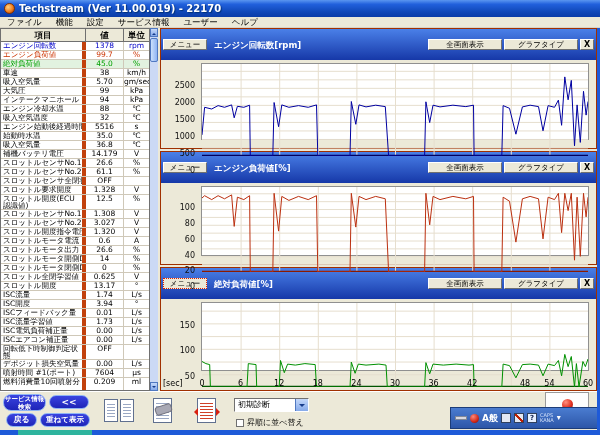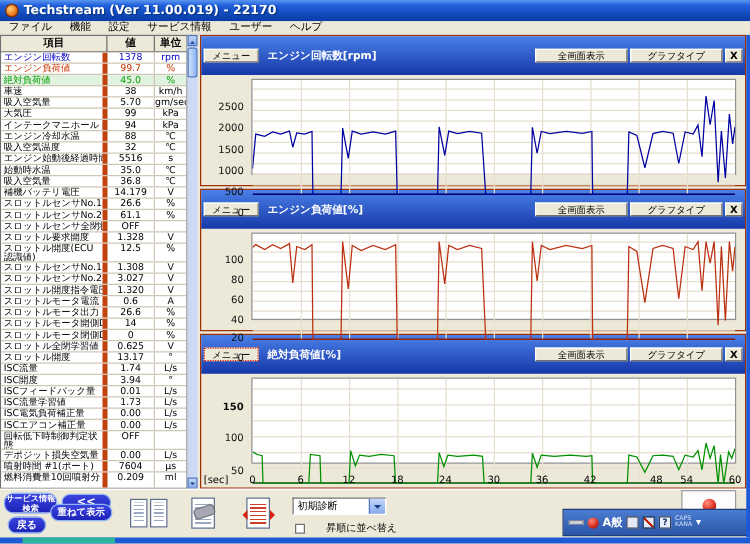--- a/index.html
+++ b/index.html
@@ -69,38 +69,38 @@
   .x-axis{ position:absolute; left:0; right:0; bottom:1px; height:11px; font-size:8px;}
   .xunit{ position:absolute; left:2px; top:1px;}
   .xlabel{ position:absolute; top:1px; width:16px; text-align:center;}
   
   .bbar{ height:39px; position:relative; background:#ECE9D8; border-top:1px solid #FFF;}
   .pill{ position:absolute; background:linear-gradient(180deg,#3A44E0,#1E24B8); color:#fff; font-weight:bold;
     border:1px solid #8FB4F4; border-radius:8px; text-align:center; cursor:default; overflow:hidden;}
   .pill1{ left:3px; top:2px; width:43px; height:17px; font-size:6.5px; line-height:7.5px; padding-top:1px;}
   .pill2{ left:49px; top:3px; width:40px; height:14px; font-size:9px; line-height:12px;}
   .pill3{ left:6px; top:21px; width:31px; height:14px; font-size:8px; line-height:12px;}
-  .pill4{ left:40px; top:11px; width:50px; height:14px; font-size:7.5px; line-height:12px;}
+  .pill4{ left:40px; top:21px; width:50px; height:14px; font-size:7.5px; line-height:12px;}
   .tool-btn{ position:absolute; top:4px; width:34px; height:30px; background:#ECE9D8;}
   .tb1{ left:102px;} .tb2{ left:146px;} .tb3{ left:190px;}
   .pg{ position:absolute; background:#FFF; border:1px solid #60708F;}
   .pg .lines{ position:absolute; left:2px; right:2px; top:2px; bottom:2px;
     background:repeating-linear-gradient(180deg,#FFF 0 2px,#9AA8C4 2px 3px);}
   .pg .lines.red{ background:repeating-linear-gradient(180deg,#FFF 0 2px,#D04028 2px 3px);}
   .stamp{ position:absolute; left:9px; top:9px; width:17px; height:9px; background:#A8A8B4; border:1px solid #70707C;
     border-radius:3px; transform:rotate(-18deg);}
   .arrow-l,.arrow-r{ position:absolute; top:12px; width:0; height:0; border:4px solid transparent;}
   .arrow-l{ left:0; border-right-color:#D82010;}
   .arrow-r{ right:0; border-left-color:#D82010;}
   .combo{ position:absolute; left:234px; top:6px; width:75px; height:14px; background:#fff;
     border:1px solid; border-color:#707070 #FFF #FFF #707070; display:flex;}
   .combo-text{ flex:1; font-size:8px; line-height:12px; padding-left:3px; overflow:hidden; white-space:nowrap;}
   .combo-arrow{ width:13px; background:linear-gradient(180deg,#C4D8FA,#86AAEA); border-left:1px solid #5078C0; position:relative;}
   .combo-arrow::after{ content:""; position:absolute; left:3px; top:5px; border:3px solid transparent; border-top-color:#173C8C;}
-  .chk-wrap{ position:absolute; left:236px; top:25px; display:flex; align-items:center; gap:17px; font-size:8px;}
+  .chk-wrap{ position:absolute; left:236px; top:25px; display:flex; align-items:center; gap:3px; font-size:8px;}
   .chk{ width:8px; height:8px; background:#fff; border:1px solid #707070;}
   .orb-panel{ position:absolute; left:545px; top:0; width:44px; height:27px; background:#FDFDFD; border:1px solid #9A9A9A;}
   .orb{ position:absolute; left:16px; top:6px; width:11px; height:11px; border-radius:50%;
     background:radial-gradient(circle at 35% 30%, #FF9080, #E03020 55%, #801010);}
   .ime{ position:absolute; right:0; top:15px; width:150px; height:22px;
     background:linear-gradient(180deg,#4A7CD0,#2C56A8); border:1px solid #1C3C78;
     display:flex; align-items:center; gap:3px; padding:0 4px;}
   .ime-dash{ width:12px; height:4px; background:#D8D8E0; border:1px solid #808898;}
   .ime-orb{ width:9px; height:9px; border-radius:50%; background:radial-gradient(circle at 35% 30%, #FF8878, #D02818 60%, #700808);}
   .ime-a{ color:#fff; font-size:9px; font-weight:bold; white-space:nowrap;}
@@ -466,21 +466,21 @@
               <span class="xlabel" style="left: 226px;">30</span>
               <span class="xlabel" style="left: 264.6px;">36</span>
               <span class="xlabel" style="left: 303.2px;">42</span>
               <span class="xlabel" style="left: 356px;">48</span>
               <span class="xlabel" style="left: 380.4px;">54</span>
               <span class="xlabel" style="left: 419px;">60</span>
             </div>
         <span class="ylabel" style="top: 84px;">0</span>
             <span class="ylabel" style="top: 58.5455px;">50</span>
             <span class="ylabel" style="top: 33.0909px;">100</span>
-            <span class="ylabel" style="top: 7.63636px; font-weight: bold;">150</span>
+            <span class="ylabel" style="top: 7.63636px;">150</span>
           </div>
       </div>
 
     </div>
   </div>
 
   <div class="bbar">
     <div class="pill pill1">サービス情報検索</div>
     <div class="pill pill2">&lt;&lt;</div>
     <div class="pill pill3">戻る</div>

